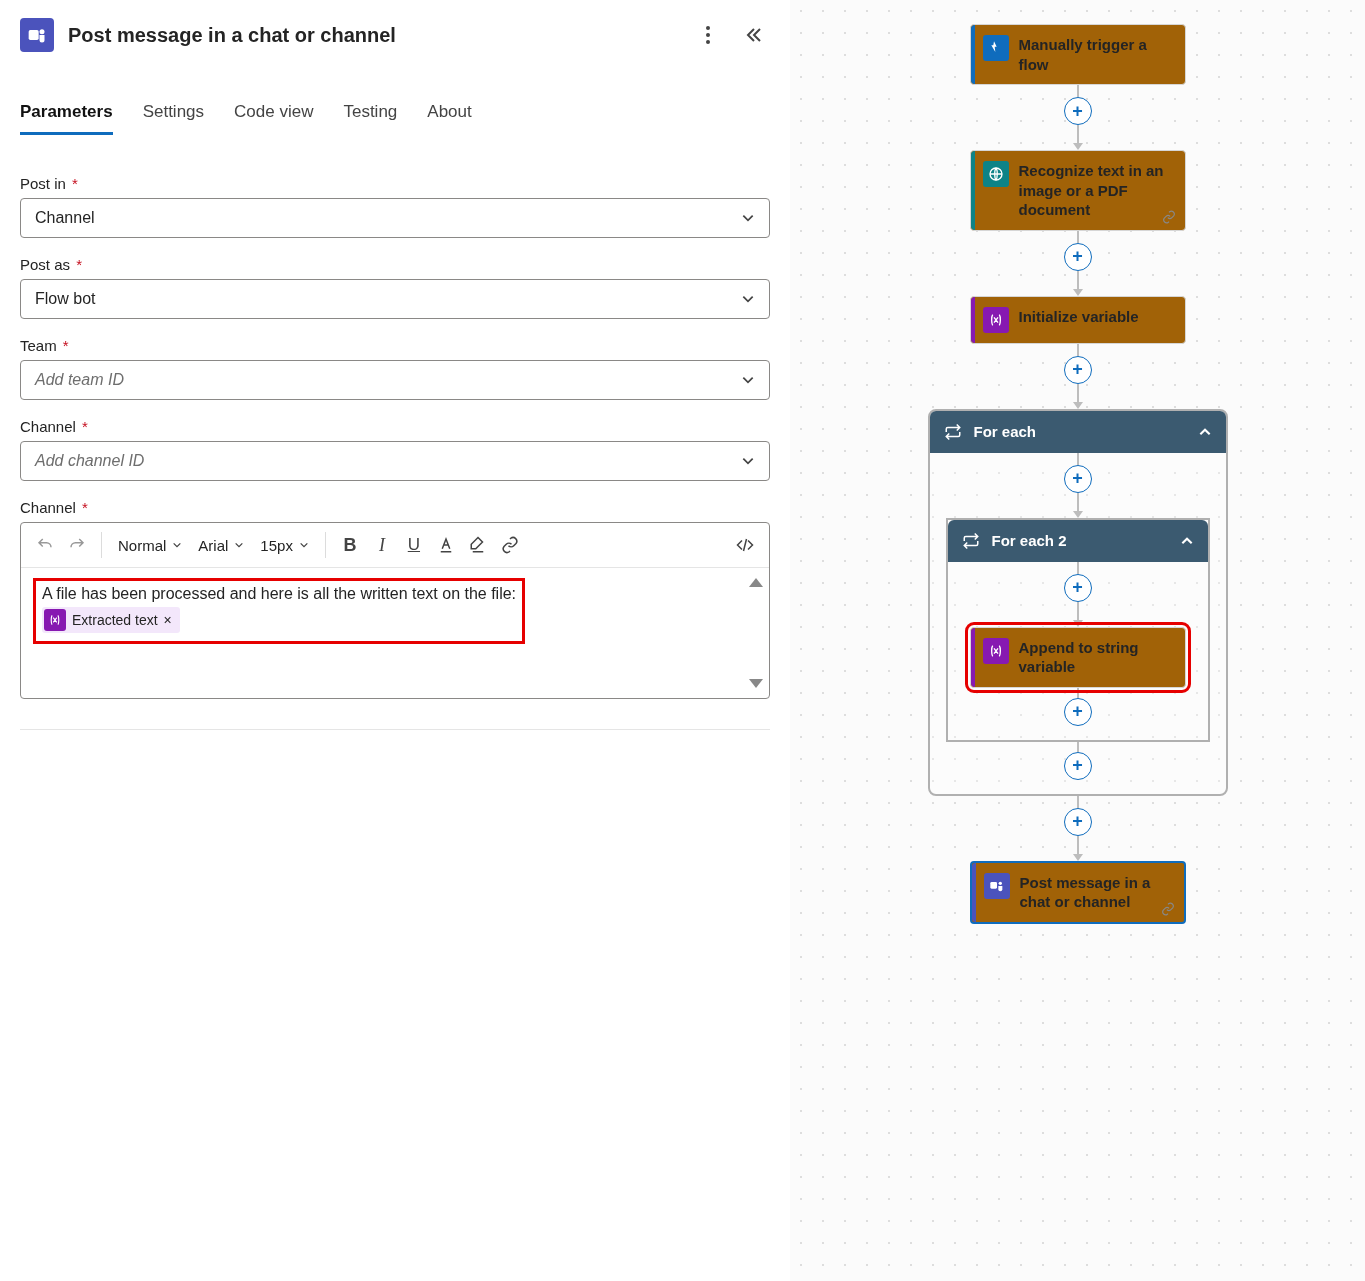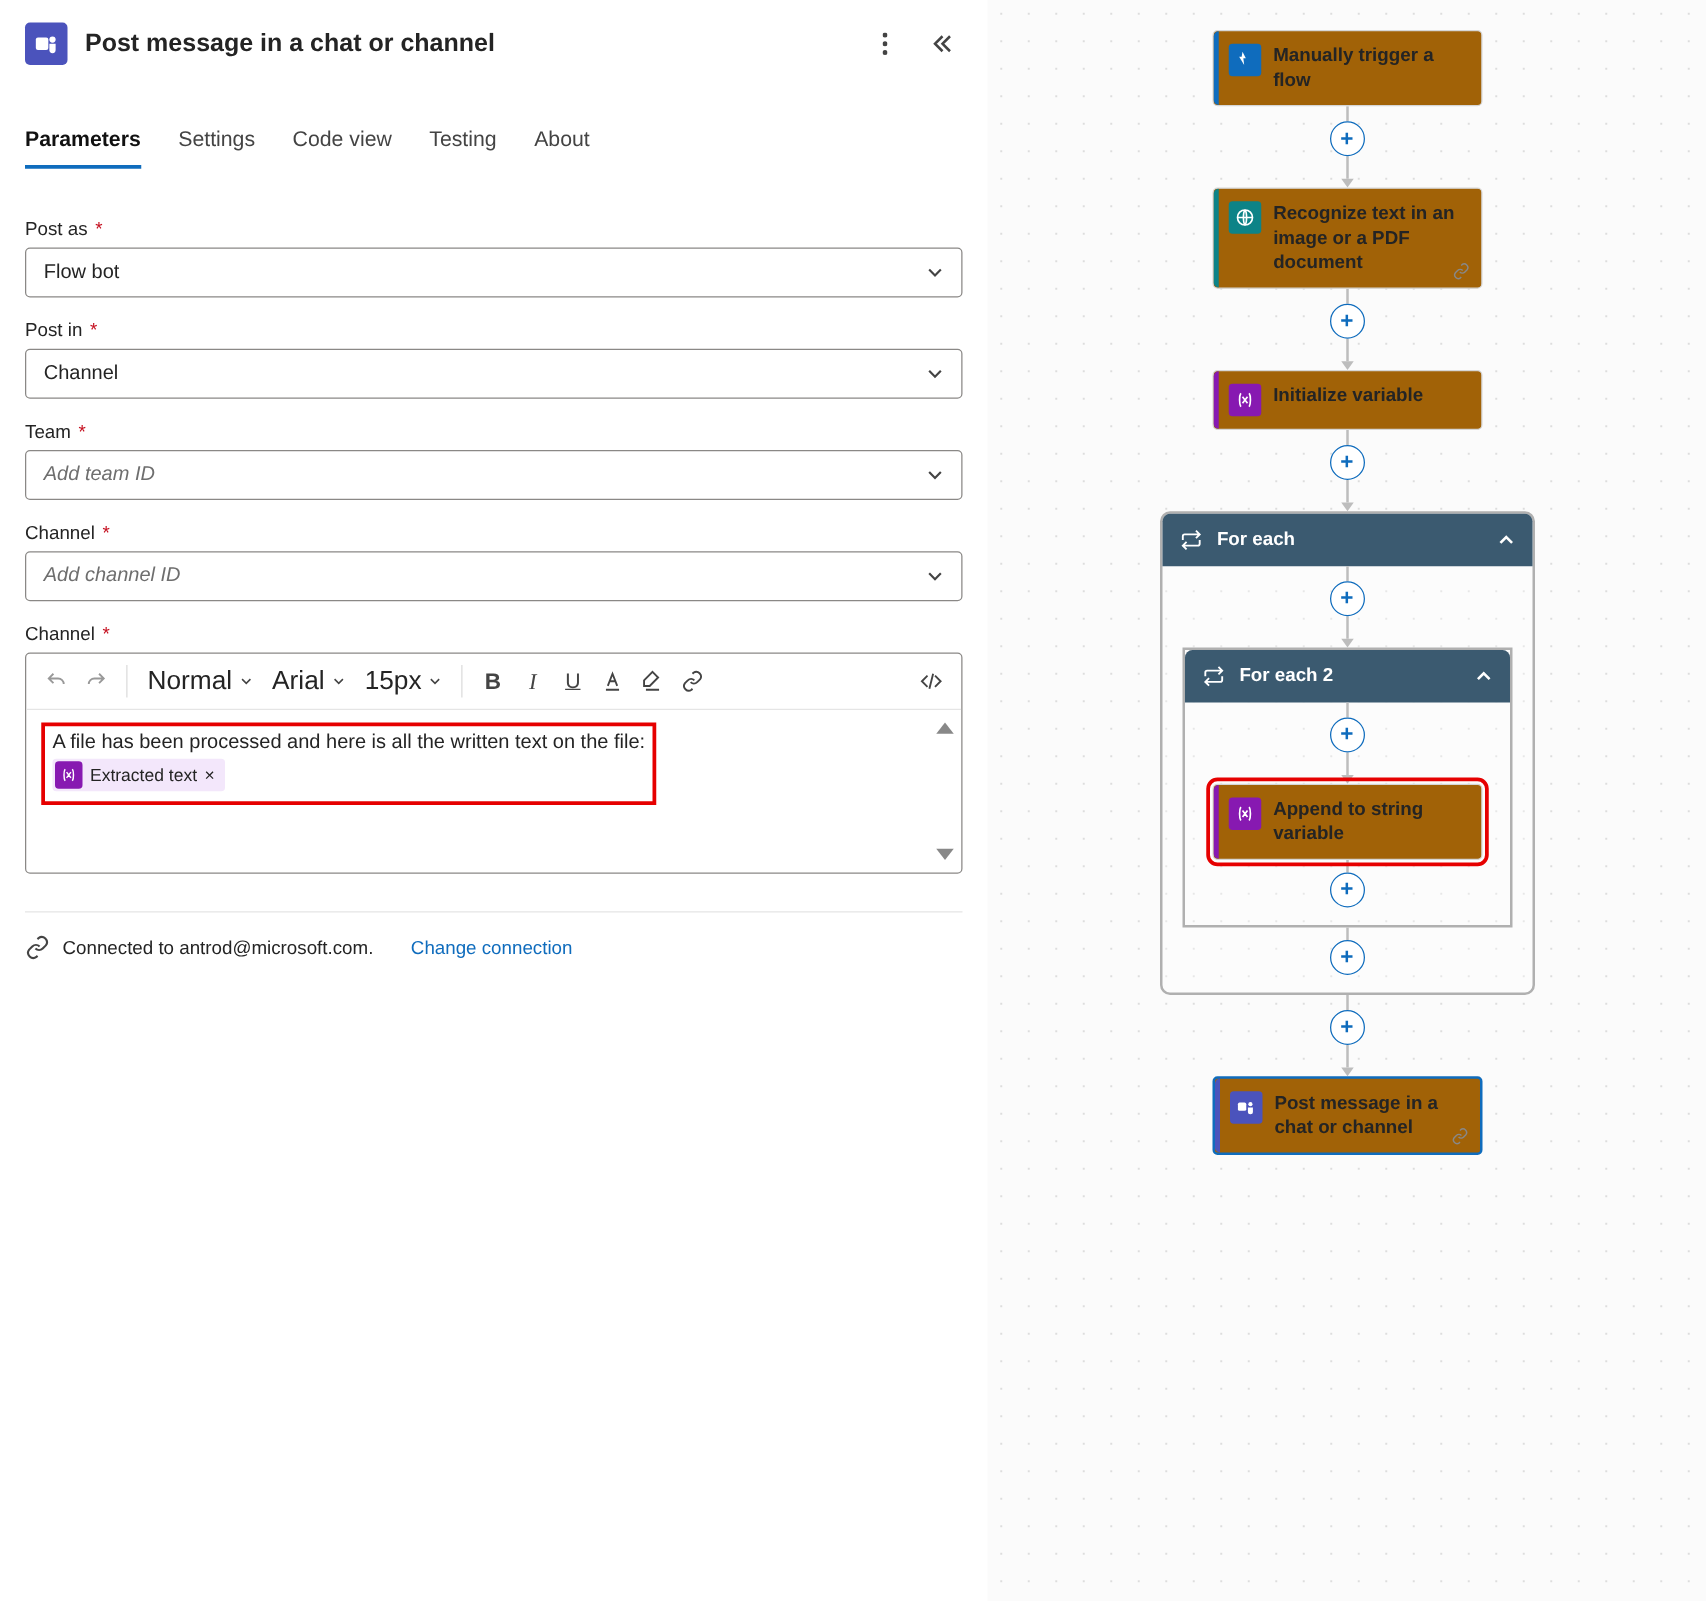--- a/index.html
+++ b/index.html
@@ -40,21 +40,21 @@
     background: #fff; cursor: pointer; justify-content: space-between;
   }
   .select-box .placeholder { color: #6e6e6e; font-style: italic; }
   .chev { width: 14px; height: 14px; flex-shrink:0; }
 
   
   .editor-wrap { border: 1px solid #8a8886; border-radius: 4px; overflow: hidden; }
   .toolbar { display: flex; align-items: center; gap: 4px; padding: 6px 10px; border-bottom: 1px solid #e5e5e5; }
   .tb-sep { width: 1px; height: 26px; background: #dcdcdc; margin: 0 6px; }
   .tb-btn { min-width: 28px; height: 32px; display: flex; align-items: center; justify-content: center; cursor: pointer; border-radius: 4px; color:#444; }
-  .tb-select { display: flex; align-items: center; gap: 6px; font-size: 21px; padding: 0 6px; cursor: pointer; height:32px; border-radius:4px;text-align:right; }
+  .tb-select { display: flex; align-items: center; gap: 6px; font-size: 15px; padding: 0 6px; cursor: pointer; height:32px; border-radius:4px;text-align:right; }
   .editor-body { padding: 10px 12px 50px 12px; font-size: 16px; position: relative; min-height: 130px; }
   .editor-highlight { border: 3px solid #e60000; padding: 4px 6px 8px 6px; display:inline-block; }
   .token {
     display: inline-flex; align-items: center; gap: 6px;
     background: #f3e7fb; border-radius: 3px; padding: 2px 8px 2px 2px;
     font-size: 14px; margin-top: 4px;
   }
   .token-icon { width: 22px; height: 22px; background: #8719b1; border-radius: 3px; display:flex; align-items:center; justify-content:center; }
   .token-x { cursor: pointer; font-size: 14px; }
   .scroll-arrow { position:absolute; right:6px; width:0; height:0; border-left:7px solid transparent; border-right:7px solid transparent; }
@@ -138,33 +138,33 @@
 
     <div class="tabs">
       <div class="tab active">Parameters</div>
       <div class="tab">Settings</div>
       <div class="tab">Code view</div>
       <div class="tab">Testing</div>
       <div class="tab">About</div>
     </div>
 
     <div class="field">
+      <div class="field-label"><span>Post in</span> <span class="req">*</span></div>
+      <div class="select-box">
+        <span>Channel</span>
+        <svg class="chev" viewBox="0 0 12 12" fill="none" stroke="#444" stroke-width="1.5">
+            <path d="M2 4l4 4 4-4"></path>
+          </svg>
+      </div>
+    </div>
+
+    <div class="field">
       <div class="field-label"><span>Post as</span> <span class="req">*</span></div>
       <div class="select-box">
         <span>Flow bot</span>
-        <svg class="chev" viewBox="0 0 12 12" fill="none" stroke="#444" stroke-width="1.5">
-            <path d="M2 4l4 4 4-4"></path>
-          </svg>
-      </div>
-    </div>
-
-    <div class="field">
-      <div class="field-label"><span>Post in</span> <span class="req">*</span></div>
-      <div class="select-box">
-        <span>Channel</span>
         <svg class="chev" viewBox="0 0 12 12" fill="none" stroke="#444" stroke-width="1.5">
             <path d="M2 4l4 4 4-4"></path>
           </svg>
       </div>
     </div>
 
     <div class="field">
       <div class="field-label"><span>Team</span> <span class="req">*</span></div>
       <div class="select-box">
         <span class="placeholder">Add team ID</span>
@@ -264,27 +264,20 @@
             </span>
           </div>
           <div class="scroll-arrow scroll-up"></div>
           <div class="scroll-arrow scroll-down"></div>
         </div>
       </div>
     </div>
 
     <hr class="sep">
 
-    <div class="connection">
-      <svg width="20" height="20" viewBox="0 0 24 24" fill="none" stroke="#444" stroke-width="2">
-          <path d="M10 13a5 5 0 007 0l3-3a5 5 0 00-7-7l-1 1M14 11a5 5 0 00-7 0l-3 3a5 5 0 007 7l1-1"></path>
-        </svg>
-      <span><span>Connected to </span><span>antrod@microsoft.com</span><span>.</span></span>
-      <span class="conn-link">Change connection</span>
-    </div>
 
   </div>
 
   <div class="right-pane">
     <div class="flow">
 
       <div class="card">
         <div class="card-accent" style="background:#0f6cbd"></div>
         <div class="card-icon" style="background:#0f6cbd">
           <svg width="16" height="16" viewBox="0 0 24 24" fill="#fff">

